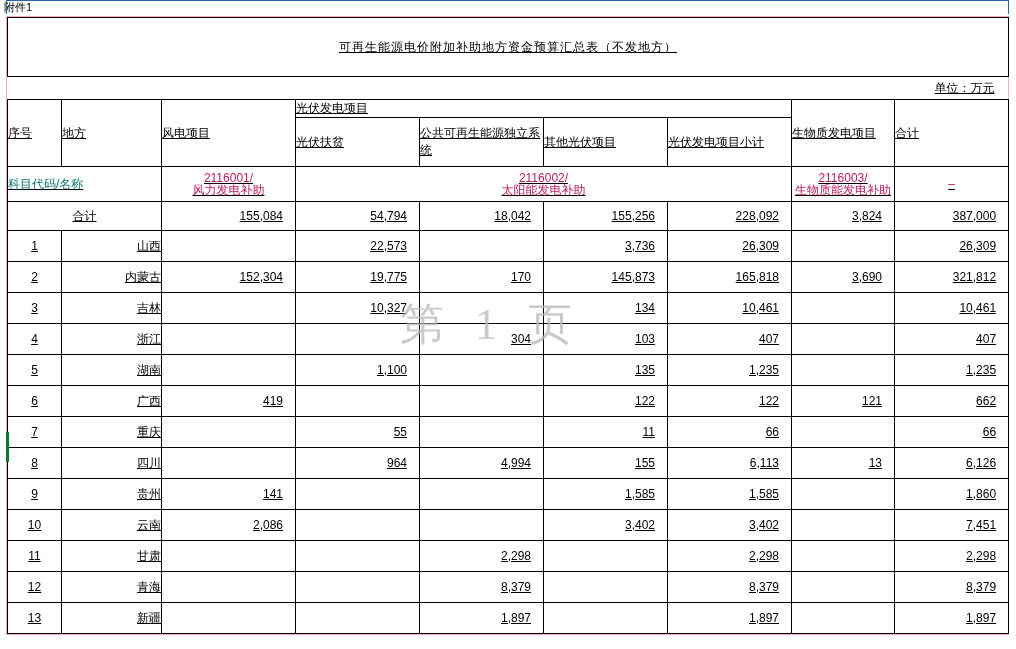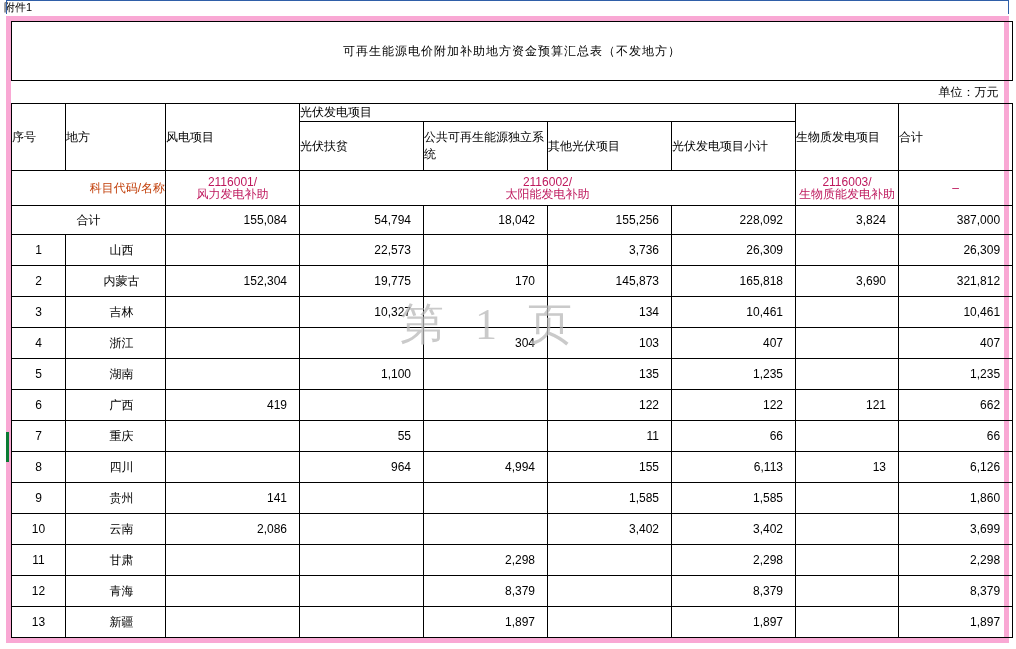--- a/index.html
+++ b/index.html
@@ -26,23 +26,24 @@
     top: 1px;
     font-size: 11px;
     line-height: 13px;
     color: #000;
   }
   .sheet {
     position: absolute;
     left: 6px;
     top: 16px;
     width: 1003px;
-    border: 5px solid #f9a8d4;
+    border: 1px solid #f9a8d4;
     box-sizing: border-box;
     background: #fff;
+    text-decoration: underline;
   }
   table.main {
     border-collapse: collapse;
     width: 100%;
     table-layout: fixed;
   }
   table.main td, table.main th {
     border: 1px solid #000;
     padding: 0;
     font-weight: normal;
@@ -73,37 +74,37 @@
   }
   .code-row td {
     height: 34px;
     text-align: center;
     font-size: 10.5px;
     line-height: 12px;
     color: #be185d;
   }
   .code-row td.label {
     font-size: 12px;
-    color: #c2410c;
-    text-align: right;
+    color: #0f766e;
+    text-align: left;
   }
   .total-row td {
     height: 28px;
     font-weight: bold;
     font-size: 13px;
   }
   .data-row td {
     height: 30px;
     font-size: 12px;
   }
   .c-idx {
     text-align: center;
   }
   .c-place {
-    text-align: center;
+    text-align: right;
     padding-left: 12px !important;
   }
   .c-num {
     text-align: right;
     padding-right: 12px !important;
   }
   .c-center {
     text-align: center;
   }
   .bold {
@@ -324,21 +325,21 @@
 
         <tr class="data-row">
           <td class="c-idx">10</td>
           <td class="c-place">云南</td>
           <td class="c-num">2,086</td>
           <td class="c-num"></td>
           <td class="c-num"></td>
           <td class="c-num">3,402</td>
           <td class="c-num">3,402</td>
           <td class="c-num"></td>
-          <td class="c-num bold">3,699</td>
+          <td class="c-num bold">7,451</td>
         </tr>
 
         <tr class="data-row">
           <td class="c-idx">11</td>
           <td class="c-place">甘肃</td>
           <td class="c-num"></td>
           <td class="c-num"></td>
           <td class="c-num">2,298</td>
           <td class="c-num"></td>
           <td class="c-num">2,298</td>

